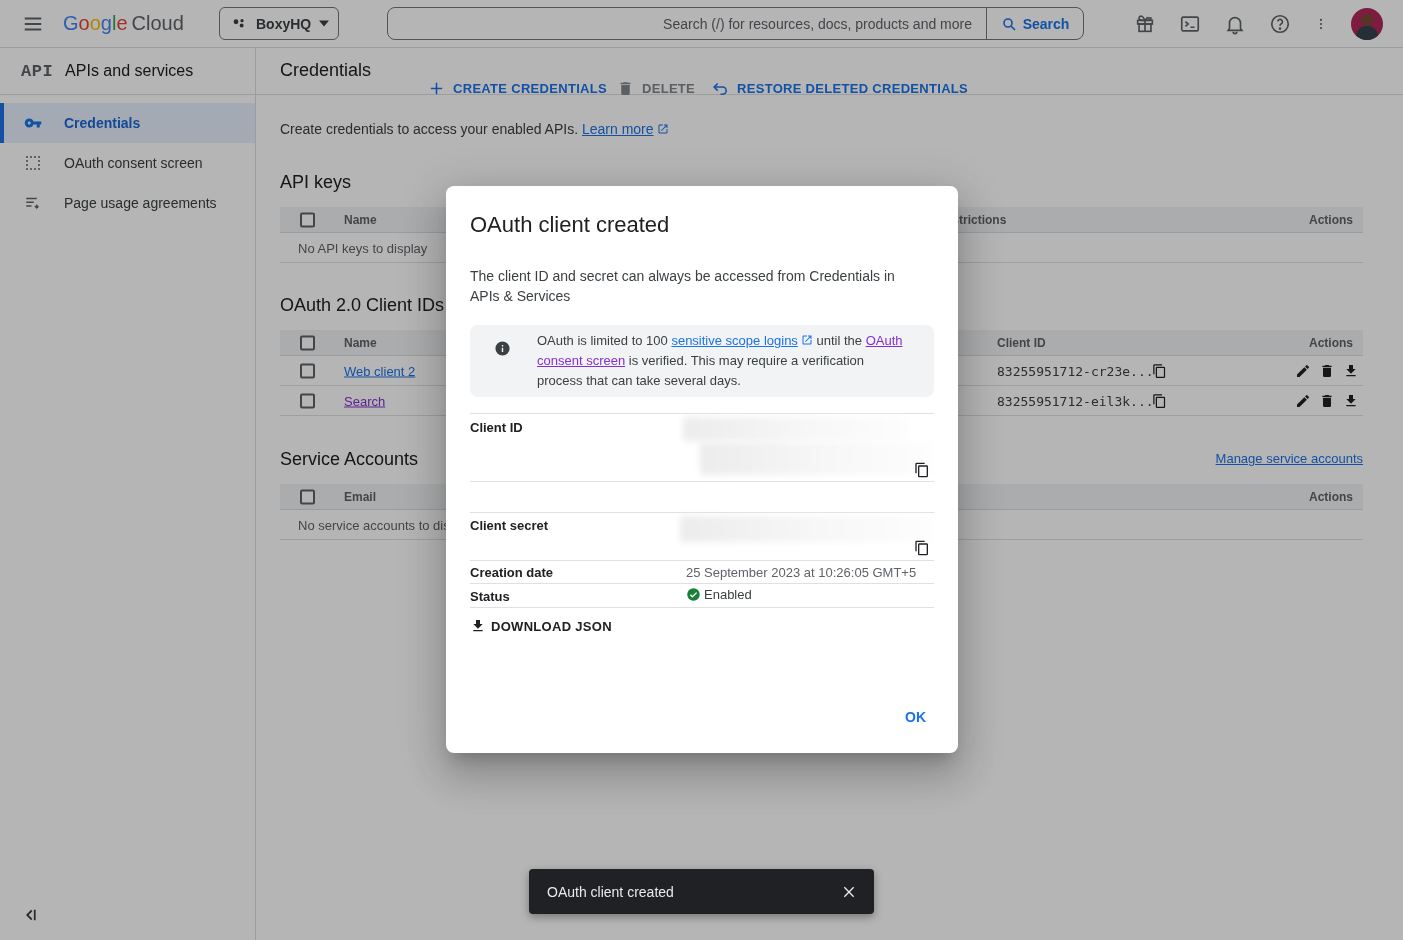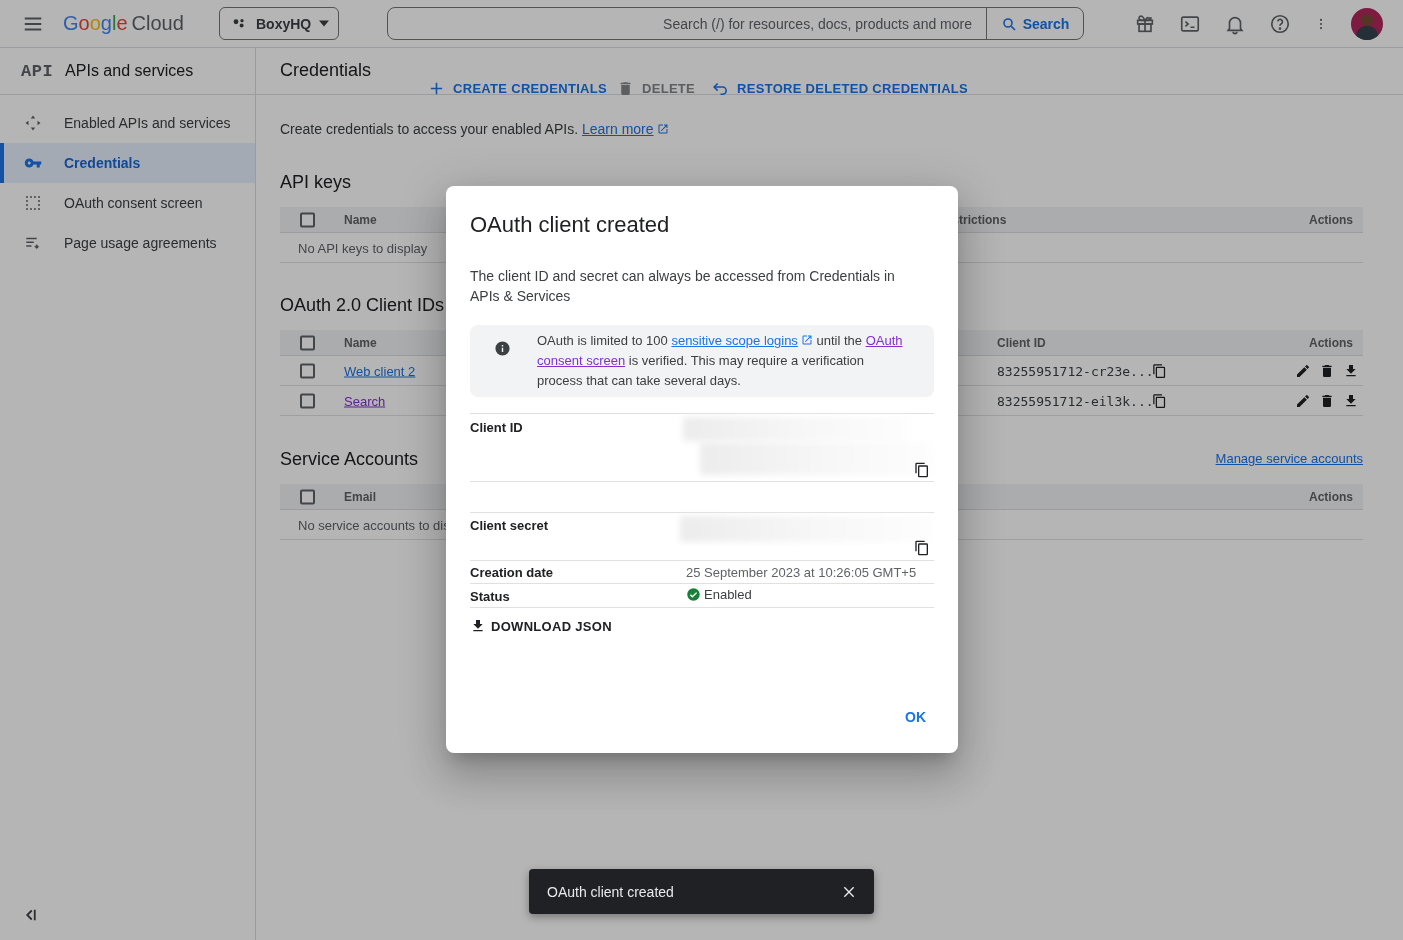--- a/index.html
+++ b/index.html
@@ -179,28 +179,20 @@
       </div>
     </div>
   </div>
 
   <div class="sidebar">
     <div class="side-header">
       <span class="api-logo">API</span>
       <span class="side-title">APIs and services</span>
     </div>
     <div class="nav">
-      <div class="nav-item">
-        <span class="nicon">
-          <svg viewBox="0 0 24 24" fill="currentColor">
-              <path d="M12 2l3 4H9zM12 22l-3-4h6zM2 12l4-3v6zM22 12l-4 3V9z"></path>
-            </svg>
-        </span>
-        <span class="nlabel">Enabled APIs and services</span>
-      </div>
       <div class="nav-item selected">
         <span class="nicon">
           <svg viewBox="0 0 24 24" fill="currentColor">
               <path d="M12.65 10A5.99 5.99 0 0 0 7 6c-3.31 0-6 2.69-6 6s2.69 6 6 6a5.99 5.99 0 0 0 5.65-4H17v4h4v-4h2v-4H12.65zM7 14c-1.1 0-2-.9-2-2s.9-2 2-2 2 .9 2 2-.9 2-2 2z"></path>
             </svg>
         </span>
         <span class="nlabel">Credentials</span>
       </div>
       <div class="nav-item">
         <span class="nicon">

